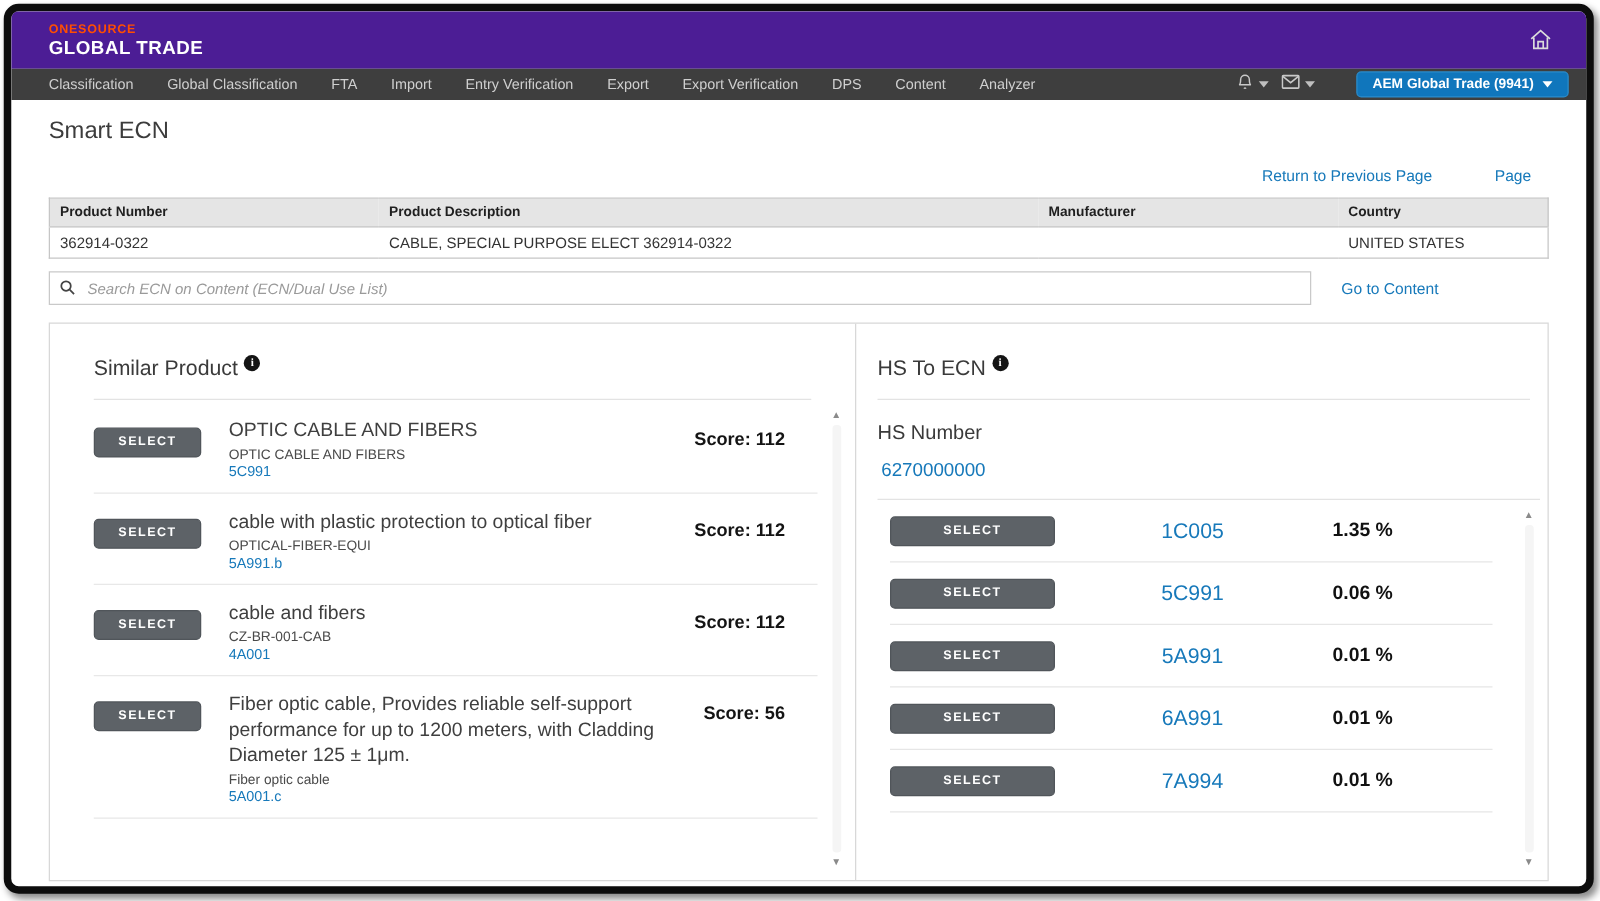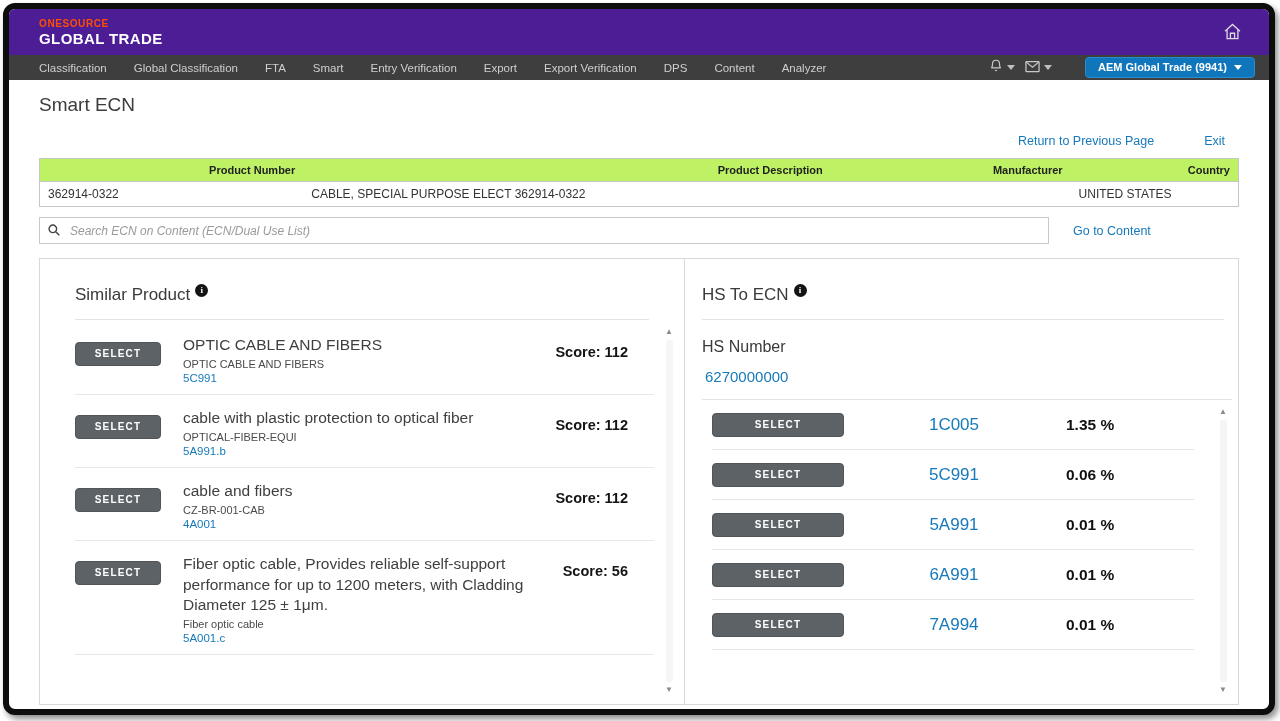--- a/index.html
+++ b/index.html
@@ -21,21 +21,21 @@
   .acct-btn { background:#1076bc; border:1px solid #2a8ccb; color:#fff; font-size:11px; font-weight:bold; padding:3px 12px 4px; border-radius:4px; display:flex; align-items:center; gap:7px; cursor:pointer; margin-left:23px; }
   .acct-btn .caret { border-top-color:#fff; }
 
   .content { padding:12px 30px 0 30px; }
   .page-title { font-size:19px; color:#3c3c3c; margin-top:2px; }
 
   .links-row { display:flex; justify-content:flex-end; gap:50px; margin:18px 14px 10px 0; }
   a.blue { color:#1779ba; font-size:12.5px; text-decoration:none; cursor:pointer; }
 
   table.prod { width:100%; border-collapse:collapse; border:1px solid #c6c6c6; margin-top:4px; }
-  table.prod th { background:#bef264; text-align:right; font-size:11px; color:#1f1f1f; padding:5px 8px; border-bottom:1px solid #c6c6c6; font-weight:bold; }
+  table.prod th { background:#e5e5e5; text-align:left; font-size:11px; color:#1f1f1f; padding:5px 8px; border-bottom:1px solid #c6c6c6; font-weight:bold; }
   table.prod td { font-size:12px; color:#333; padding:5px 8px; height:20px; background:#fff; }
   .c1{width:22%;} .c2{width:44%;} .c3{width:20%;} .c4{width:14%;}
 
   .search-row { display:flex; align-items:center; margin-top:10px; gap:24px; }
   .search-box { position:relative; flex:0 0 1010px; }
   .search-box input { width:100%; height:27px; border:1px solid #c9c9c9; padding:0 8px 0 30px; font-size:12px; color:#444; font-style:italic; outline:none; font-family:"Liberation Sans", sans-serif; }
   .search-box input::placeholder { color:#9a9a9a; font-style:italic; }
   .search-ic { position:absolute; left:8px; top:6px; }
 
   .main-box { margin-top:14px; border:1px solid #d8d8d8; display:flex; height:447px; background:#fff; }
@@ -91,21 +91,21 @@
       </svg>
     </div>
   </div>
 
   <div class="navbar">
     <span style="display:flex;gap:27px;">
 
     <span class="nav-item">Classification</span>
         <span class="nav-item">Global Classification</span>
         <span class="nav-item">FTA</span>
-        <span class="nav-item">Smart</span>
+        <span class="nav-item">Import</span>
         <span class="nav-item">Entry Verification</span>
         <span class="nav-item">Export</span>
         <span class="nav-item">Export Verification</span>
         <span class="nav-item">DPS</span>
         <span class="nav-item">Content</span>
         <span class="nav-item">Analyzer</span>
       </span>
     <span class="nav-right">
       <span class="icon-btn">
         <span>
@@ -130,21 +130,21 @@
         <span class="caret"></span>
       </span>
     </span>
   </div>
 
   <div class="content">
     <div class="page-title">Smart ECN</div>
 
     <div class="links-row">
       <a class="blue">Return to Previous Page</a>
-      <a class="blue">Exit</a>
+      <a class="blue">Page</a>
     </div>
 
     <table class="prod">
       <colgroup>
           <col class="c1">
           <col class="c2">
           <col class="c3">
           <col class="c4">
         </colgroup>
       <thead>

